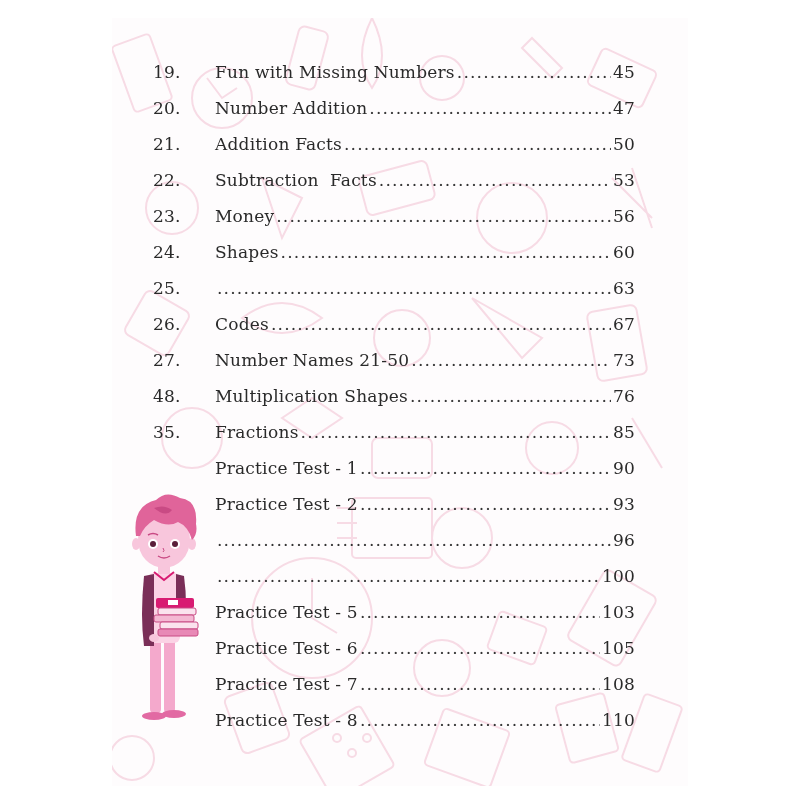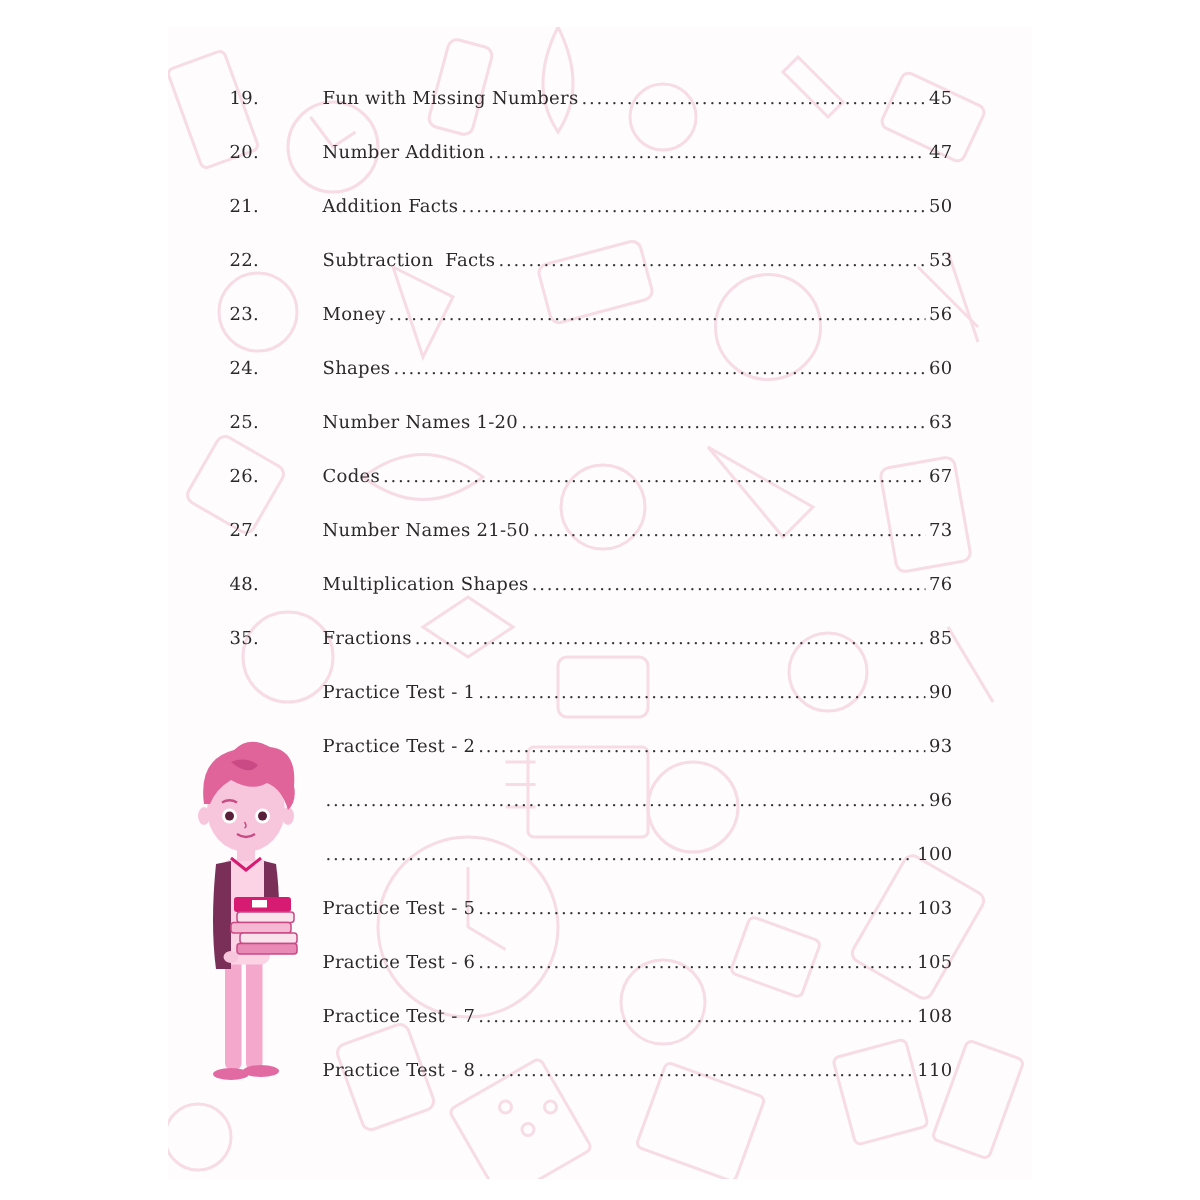--- a/index.html
+++ b/index.html
@@ -8,22 +8,22 @@
     font-family: "DejaVu Serif", "Liberation Serif", serif;
   }
   .page {
     position:absolute; left:112px; top:18px; width:576px; height:768px;
     background:#fefcfd; overflow:hidden;
   }
   .bg-doodles { position:absolute; left:0; top:0; width:576px; height:768px; }
   .toc { position:absolute; left:0; top:0; width:576px; height:768px; }
   .toc-row {
     position:absolute; left:41px; width:482px; height:28px;
-    display:flex; align-items:flex-start; color:#2a2a2a;
-    font-size:12px; letter-spacing:0.2px;
+    display:flex; align-items:center; color:#2a2a2a;
+    font-size:17px; letter-spacing:0.2px;
   }
   .toc-num { width:62px; flex:0 0 62px; }
   .toc-title { white-space:pre; flex:0 0 auto; }
   .toc-dots {
     flex:1 1 auto; overflow:hidden; white-space:nowrap; margin:0 2px;
     letter-spacing:1.2px; color:#333;
   }
   .toc-page { flex:0 0 auto; text-align:right; }
   .character { position:absolute; left:2px; top:470px; width:100px; height:240px; }
 </style>
@@ -107,21 +107,20 @@
       <span class="toc-page">56</span>
     </div>
     <div class="toc-row" style="top:220px">
       <span class="toc-num">24.</span>
       <span class="toc-title">Shapes</span>
       <span class="toc-dots">................................................................................................</span>
       <span class="toc-page">60</span>
     </div>
     <div class="toc-row" style="top:256px">
       <span class="toc-num">25.</span>
-      <span class="toc-title">Number Names 1-20</span>
       <span class="toc-dots">................................................................................................</span>
       <span class="toc-page">63</span>
     </div>
     <div class="toc-row" style="top:292px">
       <span class="toc-num">26.</span>
       <span class="toc-title">Codes</span>
       <span class="toc-dots">................................................................................................</span>
       <span class="toc-page">67</span>
     </div>
     <div class="toc-row" style="top:328px">

